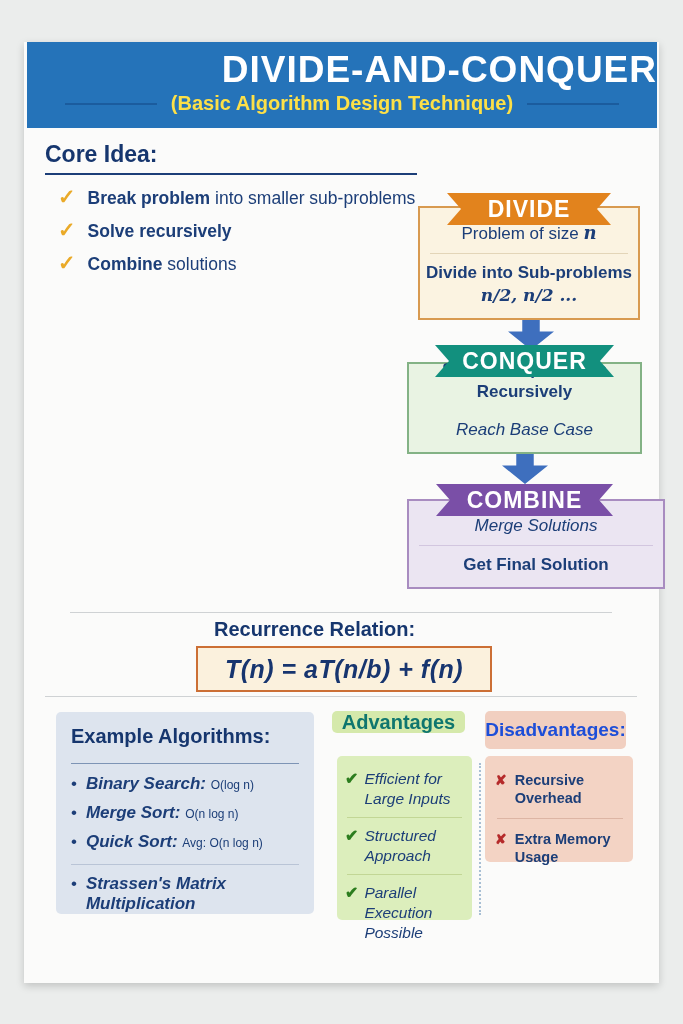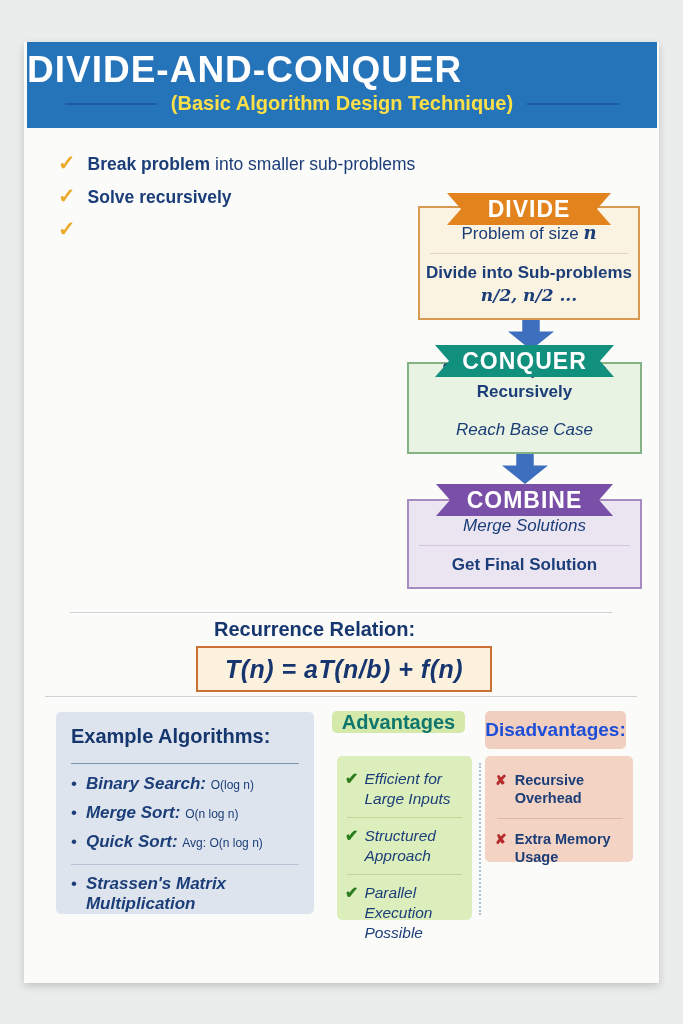--- a/index.html
+++ b/index.html
@@ -12,21 +12,21 @@
     color:#1c3e78;
   }
   .card {
     position:absolute; left:24px; top:42px; width:635px; height:941px;
     background:#fbfbfa;
     box-shadow:0 3px 8px rgba(0,0,0,0.18);
   }
   
   .header {
     position:absolute; left:3px; top:0; right:2px; height:86px;
-    background:#2573b9; text-align:left;
+    background:#2573b9; text-align:right;
   }
   .title {
     padding-top:7px; font-size:37px; font-weight:800; color:#ffffff;
     letter-spacing:1px;
   }
   .subtitle-row {
     margin-top:1px; display:flex; align-items:center; justify-content:center; gap:14px;
   }
   .sub-line { width:92px; height:2px; background:#1b5c9e; }
   .subtitle { font-size:20px; font-weight:700; color:#fde047; }
@@ -60,21 +60,21 @@
   .fb-div { height:1px; margin:8px 10px; }
   .banner-divide  { left:423px; top:151px; width:164px; height:32px; background:#e2831d; }
   .box-divide     { left:394px; top:164px; width:222px; height:114px;
                     background:#fbf3e1; border:2px solid #d89a50; padding-bottom:12px; }
   .box-divide .fb-div { background:#e3d5b8; }
   .banner-conquer { left:411px; top:303px; width:179px; height:32px; background:#12907e; }
   .box-conquer    { left:383px; top:320px; width:235px; height:92px;
                     background:#e9f3e3; border:2px solid #83b285; padding-bottom:11px; }
   .box-conquer .fb-div { background:#c2d8bc; }
   .banner-combine { left:412px; top:442px; width:177px; height:32px; background:#7a4fa7; }
-  .box-combine    { left:383px; top:457px; width:235px; height:90px;
+  .box-combine    { left:383px; top:457px; width:258px; height:90px;
                     background:#ebe5f2; border:2px solid #a88cc0; padding-bottom:11px; }
   .box-combine .fb-div { background:#d2c6df; }
   .arrow {
     position:absolute; width:46px; height:32px; background:#3e6fbe; z-index:1;
     clip-path:polygon(31% 0, 69% 0, 69% 42%, 100% 42%, 50% 100%, 0 42%, 31% 42%);
   }
   .arrow-1 { left:484px; top:276px; }
   .arrow-2 { left:478px; top:410px; }
   
   .divider-1 { position:absolute; left:46px; top:570px; width:542px; height:1px; background:#cfd2d4; }
@@ -139,31 +139,33 @@
   <div class="header">
     <div class="title">DIVIDE-AND-CONQUER</div>
     <div class="subtitle-row">
       <span class="sub-line"></span>
       <span class="subtitle">(Basic Algorithm Design Technique)</span>
       <span class="sub-line"></span>
     </div>
   </div>
 
   <div class="core">
+    <div class="core-heading">Core Idea:</div>
     <ul class="core-list">
       <li class="core-item">
         <span class="check-gold">✓</span>
         <span class="core-text"><span class="core-bold">Break problem</span><span> into smaller sub-problems</span></span>
       </li>
       <li class="core-item">
         <span class="check-gold">✓</span>
         <span class="core-text"><span class="core-bold">Solve recursively</span><span></span></span>
       </li>
       <li class="core-item">
         <span class="check-gold">✓</span>
+        <span class="core-text"><span class="core-bold">Combine</span><span> solutions</span></span>
       </li>
     </ul>
   </div>
 
   <div class="ribbon banner-divide">
     <span>DIVIDE</span>
   </div>
   <div class="flow-box box-divide">
     <div class="fb-row">
       <span>Problem of size</span>

